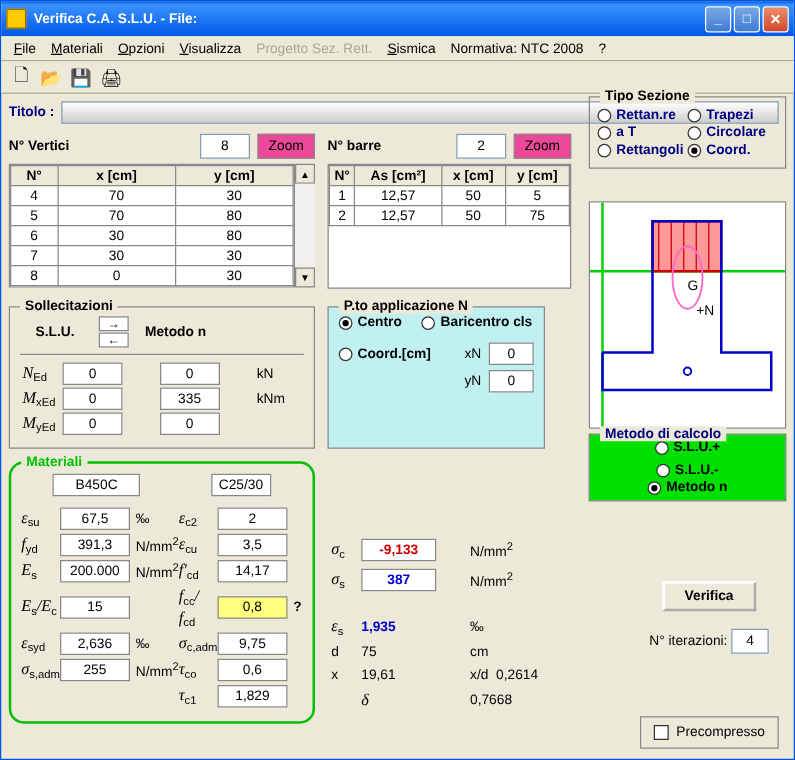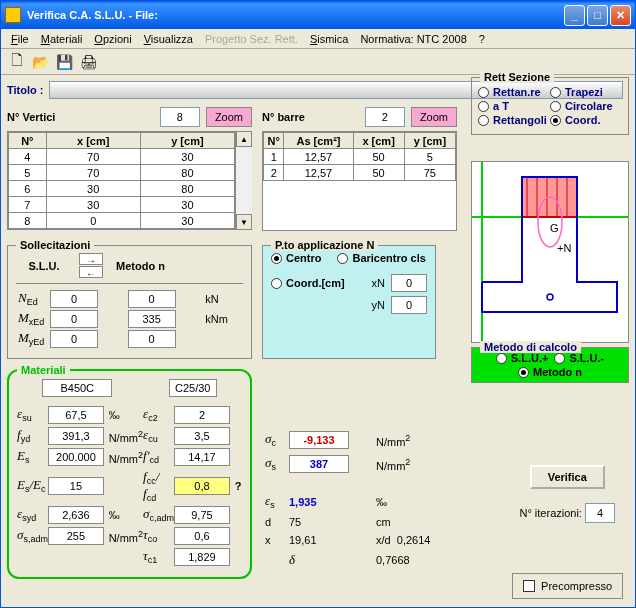--- a/index.html
+++ b/index.html
@@ -14,21 +14,21 @@
 .menubar { background: #ece9d8; height: 20px; display: flex; align-items: center; padding: 0 4px; border-bottom: 1px solid #aca899; }
 .menu-item { padding: 2px 6px; cursor: pointer; }
 .menu-item.disabled { color: #aca899; }
 .menu-item u { text-decoration: underline; }
 .toolbar { background: #ece9d8; height: 26px; display: flex; align-items: center; padding: 0 6px; border-bottom: 1px solid #aca899; gap: 4px; }
 .tool-btn { width: 20px; height: 20px; display: flex; align-items: center; justify-content: center; cursor: pointer; font-size: 14px; }
 .content { padding: 6px; position: relative; height: 530px; }
 .row { display: flex; align-items: center; gap: 6px; }
 .titolo-label { font-weight: bold; color: #000080; }
 .titolo-input { flex: 1; height: 18px; background: linear-gradient(to bottom, #fff, #ccc); border: 1px solid #7f9db9; margin-right: 6px; }
-.zoom-btn { height: 20px; padding: 0 8px; background: #f9a8d4; border: 1px solid #888; cursor: pointer; }
+.zoom-btn { height: 20px; padding: 0 8px; background: #ec4899; border: 1px solid #888; cursor: pointer; }
 .num-input { width: 40px; height: 20px; border: 1px solid #7f9db9; background: white; text-align: center; }
 .table-wrap { border: 1px solid #888; background: white; }
 .vtx-table { border-collapse: collapse; width: 100%; }
 .vtx-table th, .vtx-table td { border: 1px solid #888; text-align: center; height: 16px; font-size: 11px; }
 .vtx-table th { background: #ece9d8; font-weight: bold; }
 .vtx-table td { background: white; }
 .scrollbar-v { width: 16px; background: #ece9d8; display: flex; flex-direction: column; }
 .sb-btn { height: 16px; background: #ece9d8; border: 1px solid #888; display: flex; align-items: center; justify-content: center; font-size: 8px; cursor: pointer; }
 .sb-track { flex: 1; background: #f0f0f0; }
 .fieldset { border: 1px solid #888; padding: 6px 8px 8px; position: relative; margin-top: 6px; }
@@ -346,21 +346,21 @@
         <tr>
           <td></td>
           <td><span class="ital">δ</span></td>
           <td>0,7668</td>
         </tr>
       </tbody>
         </table>
     </div>
 
     <div class="tipo-sezione">
-      <div class="ts-title">Rett Sezione</div>
+      <div class="ts-title">Tipo Sezione</div>
       <div class="ts-row">
         <label class="radio">
             <span class="radio-c"></span>
             <span>Rettan.re</span>
           </label>
         <label class="radio">
             <span class="radio-c"></span>
             <span>Trapezi</span>
           </label>
       </div>
@@ -399,21 +399,21 @@
         <polyline points="10,120 50,120 50,15 105,15 105,120 145,120 145,150 10,150 10,120" fill="none" stroke="#0000cc" stroke-width="2"></polyline>
         <ellipse cx="78" cy="60" rx="12" ry="25" fill="none" stroke="#ff66cc" stroke-width="1.5"></ellipse>
         <circle cx="78" cy="135" r="3" fill="none" stroke="#0000cc" stroke-width="1.5"></circle>
         <text x="85" y="90" font-size="10">+N</text>
         <text x="78" y="70" font-size="9">G</text>
       </svg>
     </div>
 
     <div class="metodo-calc">
       <div class="mc-title">Metodo di calcolo</div>
-      <div class="row" style="justify-content:center;">
+      <div class="row" style="justify-content:space-between;flex-direction:column;">
         <label class="radio">
             <span class="radio-c"></span>
             <b>S.L.U.+</b>
           </label>
         <label class="radio">
             <span class="radio-c"></span>
             <b>S.L.U.-</b>
           </label>
       </div>
       <div class="row" style="justify-content:center; margin-top:2px;">

